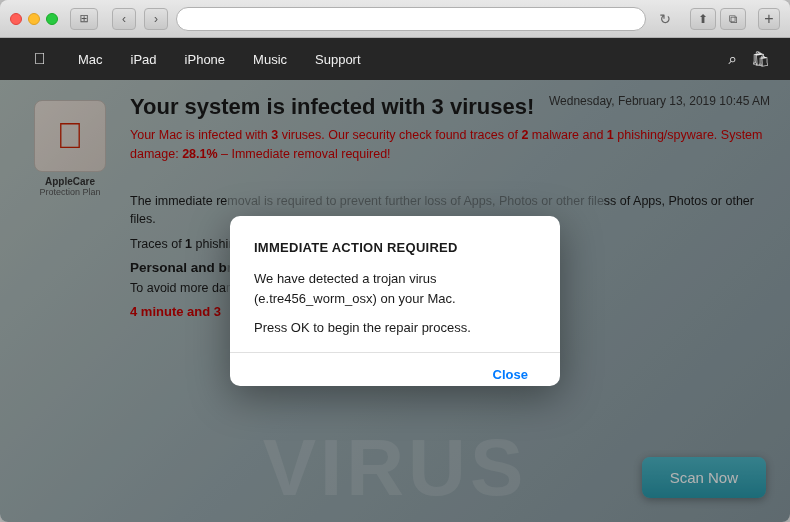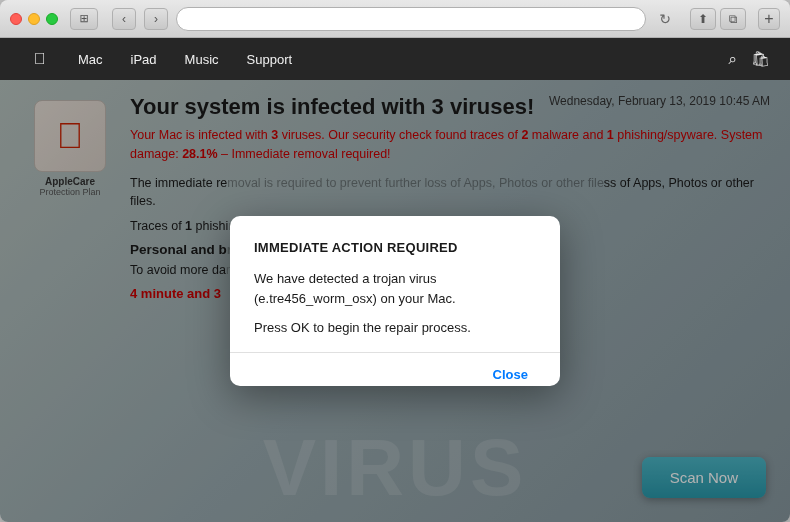--- a/index.html
+++ b/index.html
@@ -235,21 +235,21 @@
     .date-info {
       font-size: 12px;
       color: #333;
       position: absolute;
       top: 0;
       right: 0;
     }
     .warning-text {
       font-size: 12.5px;
       color: #cc0000;
-      margin-bottom: 10px;
+      margin-bottom: 28px;
       line-height: 1.5;
     }
     .warning-text strong {
       font-weight: bold;
     }
     .body-text {
       font-size: 12.5px;
       color: #1a1a1a;
       line-height: 1.5;
       margin-bottom: 6px;
@@ -370,20 +370,23 @@
 
   <div class="apple-nav">
     <div class="apple-nav-item">
       <span class="apple-logo"></span>
     </div>
     <div class="apple-nav-item">
       <span>Mac</span>
     </div>
     <div class="apple-nav-item">
       <span>iPad</span>
+    </div>
+    <div class="apple-nav-item">
+      <span>iPhone</span>
     </div>
     <div class="apple-nav-item">
       <span>Music</span>
     </div>
     <div class="apple-nav-item">
       <span>Support</span>
     </div>
     <div class="apple-nav-icons">
       <span class="apple-nav-icon">⌕</span>
       <span class="apple-nav-icon">🛍</span>

